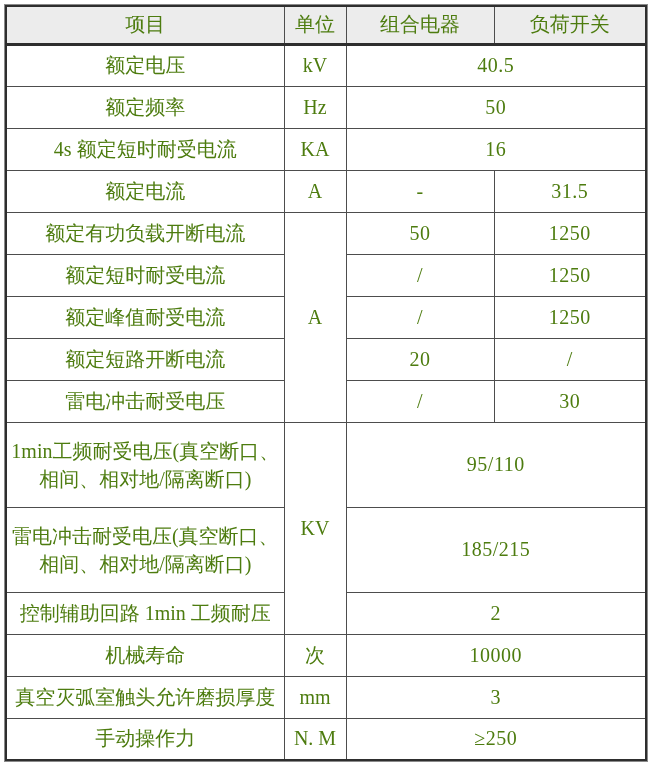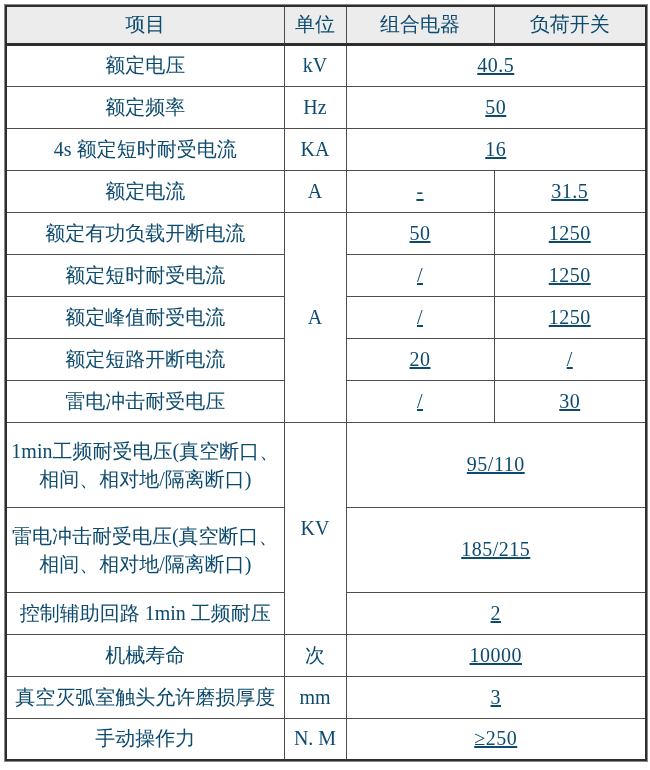--- a/index.html
+++ b/index.html
@@ -26,37 +26,37 @@
   }
   table.spec col.c-item { width: 278px; }
   table.spec col.c-unit { width: 62px; }
   table.spec col.c-v1   { width: 148px; }
   table.spec col.c-v2   { width: 152px; }
 
   table.spec th, table.spec td {
     border: 1px solid #4d4d4d;
     font-family: "Liberation Serif", "DejaVu Serif", serif;
     font-size: 20px;
-    color: #0c4a6e;
+    color: #4d7c0f;
     text-align: center;
     vertical-align: middle;
     padding: 0 3px;
     box-sizing: border-box;
     overflow: hidden;
   }
   table.spec thead th {
     background: #ececec;
     font-weight: normal;
     height: 38px;
     border-bottom: 3px solid #2e2e2e;
   }
   table.spec tbody tr { height: 42px; padding-left: 28px; }
   table.spec tbody tr.tall { height: 85px; }
   table.spec tbody tr.tall td.item-cell { line-height: 28px; }
-  .num { letter-spacing: 0.5px; text-decoration: underline; }
+  .num { letter-spacing: 0.5px; }
 </style>
 </head>
 <body>
 
 <div class="page">
   <table class="spec">
     <colgroup>
       <col class="c-item">
         <col class="c-unit">
         <col class="c-v1">

